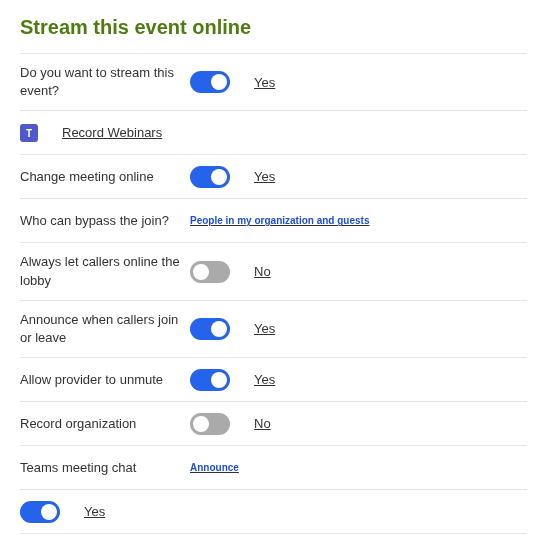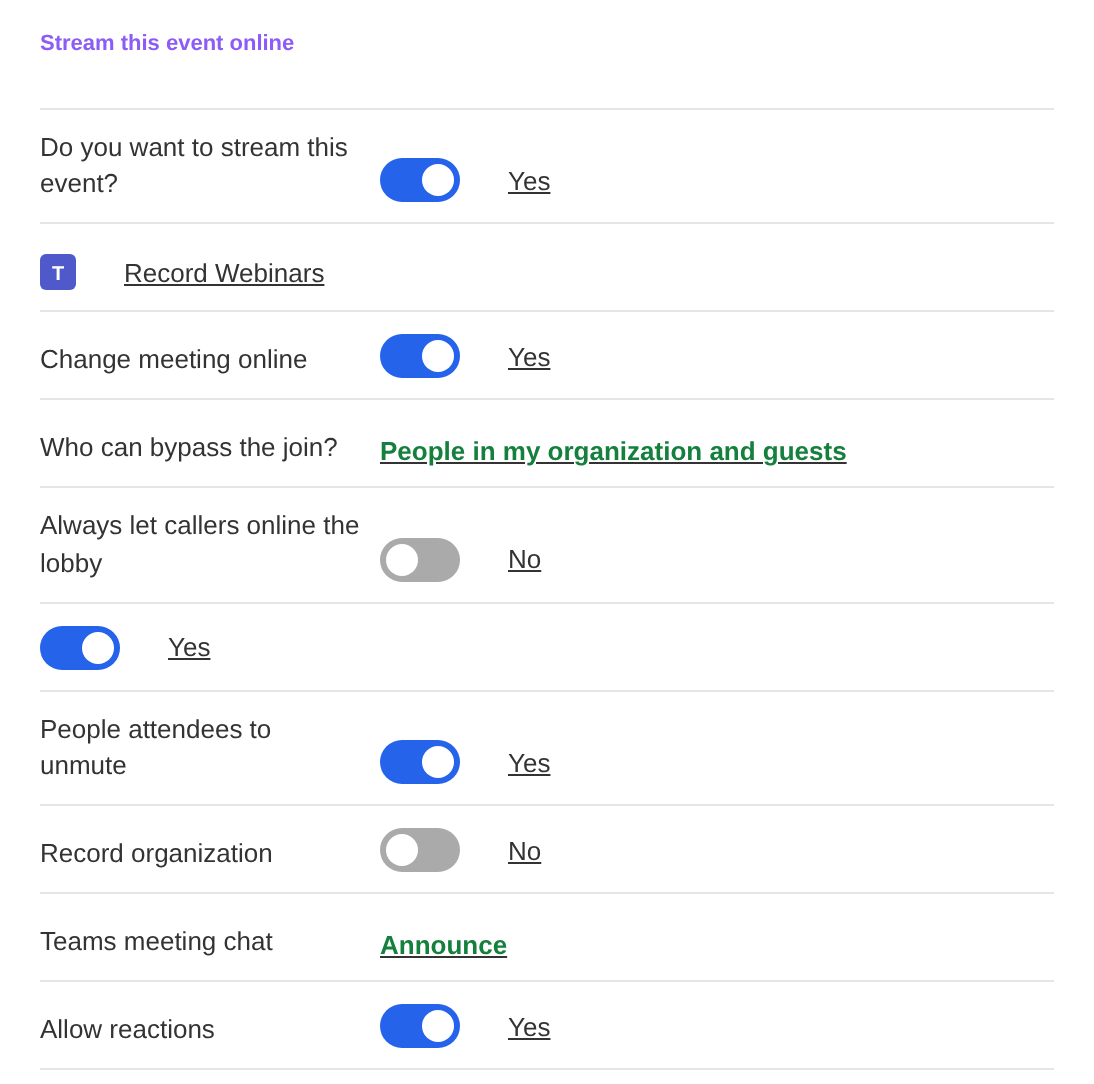--- a/index.html
+++ b/index.html
@@ -10,29 +10,29 @@
       color: #333;
       width: 547px;
       min-height: 542px;
     }
 
     .container {
       padding: 16px 20px;
     }
 
     .page-title {
-      font-size: 11px;
+      font-size: 20px;
       font-weight: 600;
-      margin-bottom: 26px;
-      color: #8b5cf6;
+      margin-bottom: 14px;
+      color: #4d7c0f;
     }
 
     .row {
       display: flex;
-      align-items: flex-end;
+      align-items: center;
       border-top: 1px solid #e5e5e5;
       padding: 10px 0;
       min-height: 44px;
     }
 
     .row-label {
       flex: 0 0 170px;
       color: #333;
       font-size: 13px;
       line-height: 1.4;
@@ -83,23 +83,23 @@
     .toggle.off::after {
       left: 3px;
     }
 
     .value-text {
       font-size: 13px;
       color: #333;
     }
 
     .value-bold {
-      font-size: 13px;
+      font-size: 10px;
       font-weight: 700;
-      color: #15803d;
+      color: #1d4ed8;
     }
 
     .required-star {
       color: #c00;
       margin-left: 2px;
     }
 
     .provider-icon {
       width: 18px;
       height: 18px;
@@ -156,28 +156,29 @@
 
   <div class="row">
     <div class="row-label">Always let callers online the lobby</div>
     <div class="row-value">
       <div class="toggle off"></div>
       <span class="value-text">No</span>
     </div>
   </div>
 
   <div class="row">
-    <div class="row-value">
-      <div class="toggle on"></div>
-      <span class="value-text">Yes</span>
-    </div>
-  </div>
-
-  <div class="row">
-    <div class="row-label">People attendees to unmute</div>
+    <div class="row-label">Announce when callers join or leave</div>
+    <div class="row-value">
+      <div class="toggle on"></div>
+      <span class="value-text">Yes</span>
+    </div>
+  </div>
+
+  <div class="row">
+    <div class="row-label">Allow provider to unmute</div>
     <div class="row-value">
       <div class="toggle on"></div>
       <span class="value-text">Yes</span>
     </div>
   </div>
 
   <div class="row">
     <div class="row-label">Record organization</div>
     <div class="row-value">
       <div class="toggle off"></div>
@@ -186,21 +187,20 @@
   </div>
 
   <div class="row">
     <div class="row-label">Teams meeting chat</div>
     <div class="row-value">
       <span class="value-bold">Announce</span>
     </div>
   </div>
 
   <div class="row">
-    <div class="row-label">Allow reactions</div>
     <div class="row-value">
       <div class="toggle on"></div>
       <span class="value-text">Yes</span>
     </div>
   </div>
 
   <div class="row">
     <div class="row-label">Allow camera for attendees</div>
     <div class="row-value">
       <div class="toggle on"></div>

